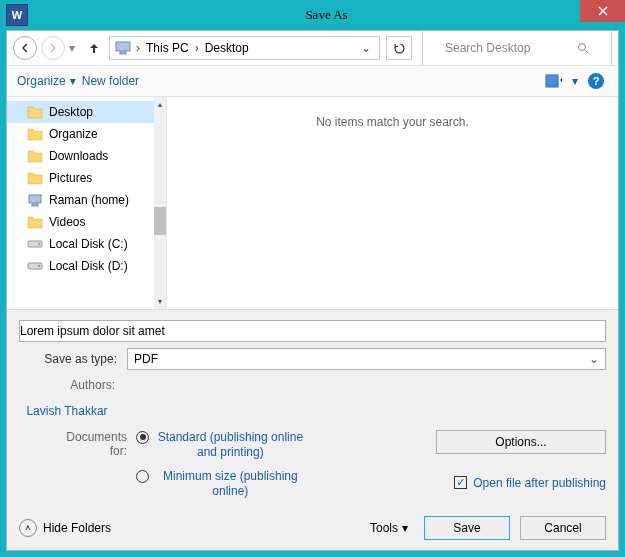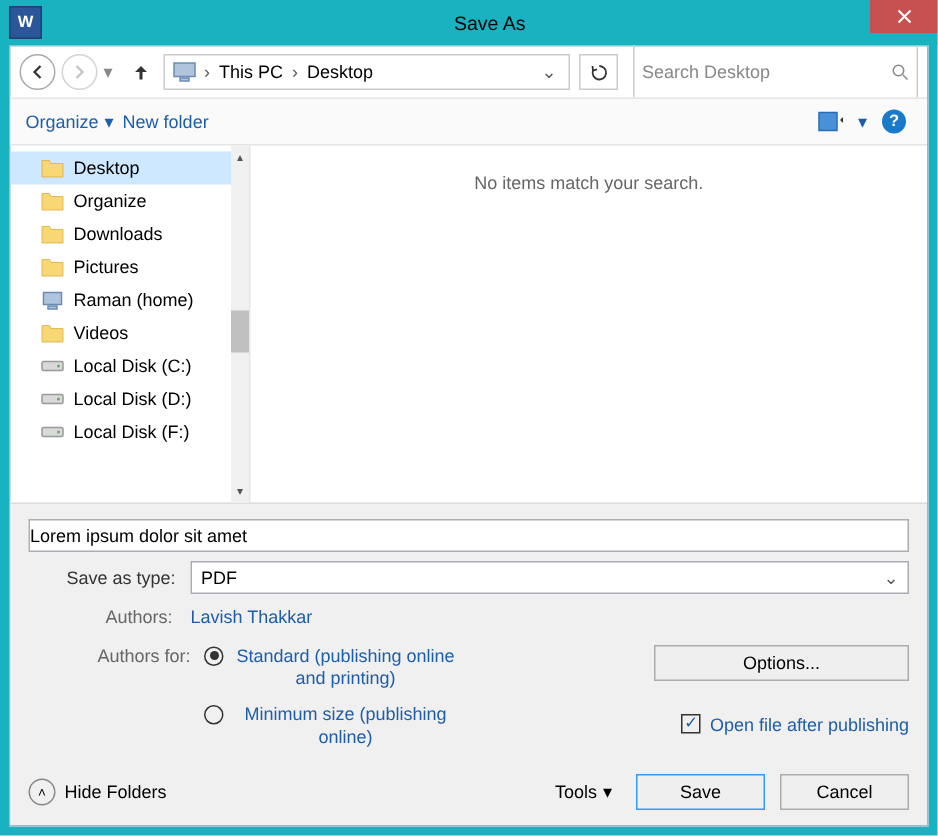--- a/index.html
+++ b/index.html
@@ -1,37 +1,37 @@
 <!DOCTYPE html>
 <html><head>
 <meta charset="utf-8">
 <style>
 * { box-sizing: border-box; margin: 0; padding: 0; font-family: "Segoe UI", Tahoma, sans-serif; font-size: 12px; }
 body { background: #18b2c0; width: 625px; height: 557px; overflow: hidden; }
 .window { width: 625px; height: 557px; display: flex; flex-direction: column; }
 .titlebar { height: 30px; background: #18b2c0; display: flex; align-items: center; position: relative; }
 .title-icon { width: 22px; height: 22px; margin-left: 6px; background: #2b579a; color: #fff; display: flex; align-items: center; justify-content: center; font-weight: bold; font-size: 11px; border: 1px solid #1e3f6f; }
-.title-text { flex: 1; text-align: center; color: #000; font-size: 13px; }
+.title-text { flex: 1; text-align: center; color: #000; font-size: 13px; font-family: Liberation Serif, serif; }
 .close-btn { width: 45px; height: 22px; background: #c75050; color: #fff; display: flex; align-items: center; justify-content: center; position: absolute; right: 0; top: 0; cursor: pointer; }
 
 .content { flex: 1; background: #fff; margin: 0 6px 6px 6px; border: 1px solid #9fb8c9; display: flex; flex-direction: column; }
 
 .nav-row { height: 34px; display: flex; align-items: center; padding: 4px 6px; gap: 4px; }
 .nav-arrow { width: 24px; height: 24px; border: 1px solid #aaa; border-radius: 50%; display: flex; align-items: center; justify-content: center; cursor: pointer; background: #fff; }
 .nav-arrow.disabled { opacity: 0.5; }
 .nav-arrow svg { width: 10px; height: 10px; }
 .dropdown-caret { width: 10px; color: #888; }
 .up-arrow { width: 22px; height: 22px; display: flex; align-items: center; justify-content: center; cursor: pointer; }
 .breadcrumb { flex: 1; height: 24px; border: 1px solid #ccc; display: flex; align-items: center; padding: 0 2px; background: #fff; }
 .breadcrumb-icon { width: 18px; height: 18px; margin: 0 2px; }
 .bc-seg { padding: 0 4px; cursor: pointer; }
 .bc-chev { color: #555; padding: 0 2px; }
 .bc-caret { margin-left: auto; padding: 0 6px; color: #555; cursor: pointer; }
 .refresh-btn { width: 26px; height: 24px; border: 1px solid #ccc; display: flex; align-items: center; justify-content: center; cursor: pointer; margin-left: 2px; }
-.search-box { width: 190px; height: 40px; border: 1px solid #ccc; margin-left: 6px; padding: 0 5px; color: #888; display: flex; align-items: center; }
+.search-box { width: 190px; height: 40px; border: 1px solid #ccc; margin-left: 6px; padding: 0 22px; color: #888; display: flex; align-items: center; }
 .search-box span { flex: 1; }
 
 .toolbar { height: 32px; border-top: 1px solid #e5e5e5; border-bottom: 1px solid #e5e5e5; background: #fafafa; display: flex; align-items: center; padding: 0 10px; gap: 6px; }
 .tb-link { color: #1e5ea8; cursor: pointer; display: flex; align-items: center; gap: 4px; }
 .tb-spacer { flex: 1; }
 .tb-icon-btn { width: 24px; height: 20px; display: flex; align-items: center; justify-content: center; cursor: pointer; }
 .help-icon { width: 16px; height: 16px; border-radius: 50%; background: #1979ca; color: #fff; font-weight: bold; font-size: 11px; display: flex; align-items: center; justify-content: center; }
 
 .split { flex: 1; display: flex; min-height: 0; }
 .sidebar { width: 160px; border-right: 1px solid #e5e5e5; overflow-y: auto; position: relative; }
@@ -47,23 +47,23 @@
 .main-pane { flex: 1; display: flex; align-items: flex-start; justify-content: center; padding-top: 18px; color: #666; }
 
 .bottom-form { background: #f0f0f0; border-top: 1px solid #ddd; padding: 10px 12px 8px 12px; }
 .form-row { display: flex; align-items: center; margin-bottom: 6px; }
 .form-label { width: 108px; text-align: right; padding-right: 10px; color: #333; }
 .form-input { flex: 1; height: 22px; border: 1px solid #abadb3; background: #fff; padding: 0 0; }
 .form-select { flex: 1; height: 22px; border: 1px solid #abadb3; background: #fff; padding: 0 6px; display: flex; align-items: center; }
 .sel-caret { margin-left: auto; color: #555; }
 
 .meta-row { display: flex; margin-top: 8px; }
-.meta-col { display: flex; gap: 12px; }
+.meta-col { display: flex; gap: 12px; flex-direction: column; }
 .meta-lbl { color: #666; width: 96px; text-align: right; }
-.meta-val-link { color: #1e5ea8; cursor: pointer; }
+.meta-val-link { color: #1e5ea8; cursor: pointer; text-align: center; }
 .meta-gap { width: 140px; }
 
 .opt-row { display: flex; margin-top: 12px; }
 .opt-left { padding-left: 30px; }
 .opt-label { color: #666; width: 78px; text-align: right; display: inline-block; }
 .radio-stack { display: inline-flex; flex-direction: column; gap: 8px; vertical-align: top; margin-left: 6px; text-align: center; }
 .radio-item { display: flex; align-items: flex-start; gap: 6px; }
 .radio-dot { width: 13px; height: 13px; border: 1px solid #333; border-radius: 50%; display: flex; align-items: center; justify-content: center; margin-top: 1px; flex-shrink: 0; }
 .radio-dot.on::after { content: ""; width: 6px; height: 6px; background: #333; border-radius: 50%; }
 .radio-text { color: #1e5ea8; max-width: 150px; line-height: 1.3; }
@@ -232,29 +232,20 @@
             </div>
             <div class="tree-item">
               <span>
                 <svg class="drive-icon" viewBox="0 0 16 12">
                   <rect x="1" y="3" width="14" height="6" rx="1" class="drive-svg"></rect>
                   <circle cx="12" cy="6" r="1" fill="#6a6"></circle>
                 </svg>
               </span>
               <span>Local Disk (D:)</span>
             </div>
-            <div class="tree-item">
-              <span>
-                <svg class="drive-icon" viewBox="0 0 16 12">
-                  <rect x="1" y="3" width="14" height="6" rx="1" class="drive-svg"></rect>
-                  <circle cx="12" cy="6" r="1" fill="#6a6"></circle>
-                </svg>
-              </span>
-              <span>Local Disk (F:)</span>
-            </div>
           </div>
       </div>
       <div class="main-pane">
         <span>No items match your search.</span>
       </div>
     </div>
 
     <div class="bottom-form">
       <div class="form-row">
         <input class="form-input" value="Lorem ipsum dolor sit amet" style="">
@@ -270,21 +261,21 @@
       <div class="meta-row">
         <div class="meta-col">
           <span class="meta-lbl">Authors:</span>
           <span class="meta-val-link">Lavish Thakkar</span>
         </div>
         <div class="meta-gap"></div>
       </div>
 
       <div class="opt-row">
         <div class="opt-left">
-          <span class="opt-label">Authors for:</span>
+          <span class="opt-label">Documents for:</span>
           <div class="radio-stack">
             <div class="radio-item">
               <div class="radio-dot on"></div>
               <div class="radio-text">Standard (publishing online and printing)</div>
             </div>
             <div class="radio-item">
               <div class="radio-dot"></div>
               <div class="radio-text">Minimum size (publishing online)</div>
             </div>
           </div>

